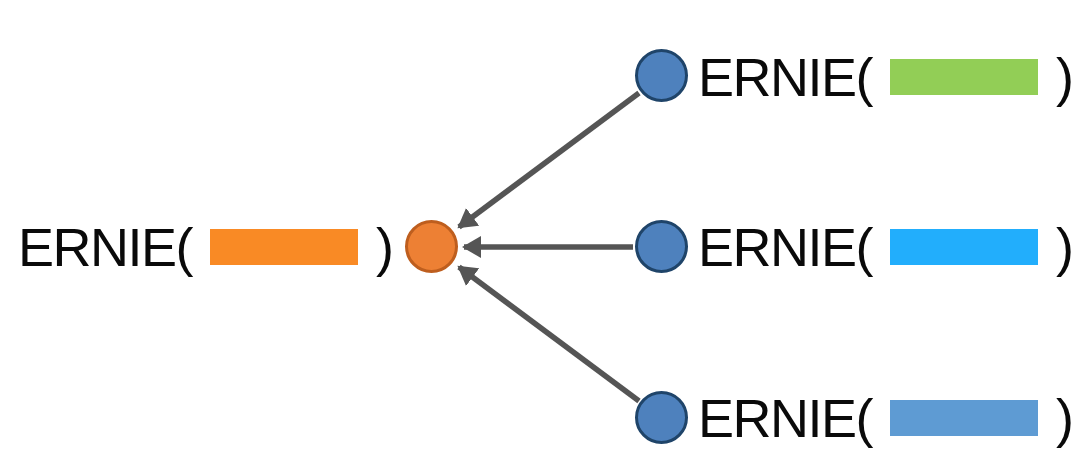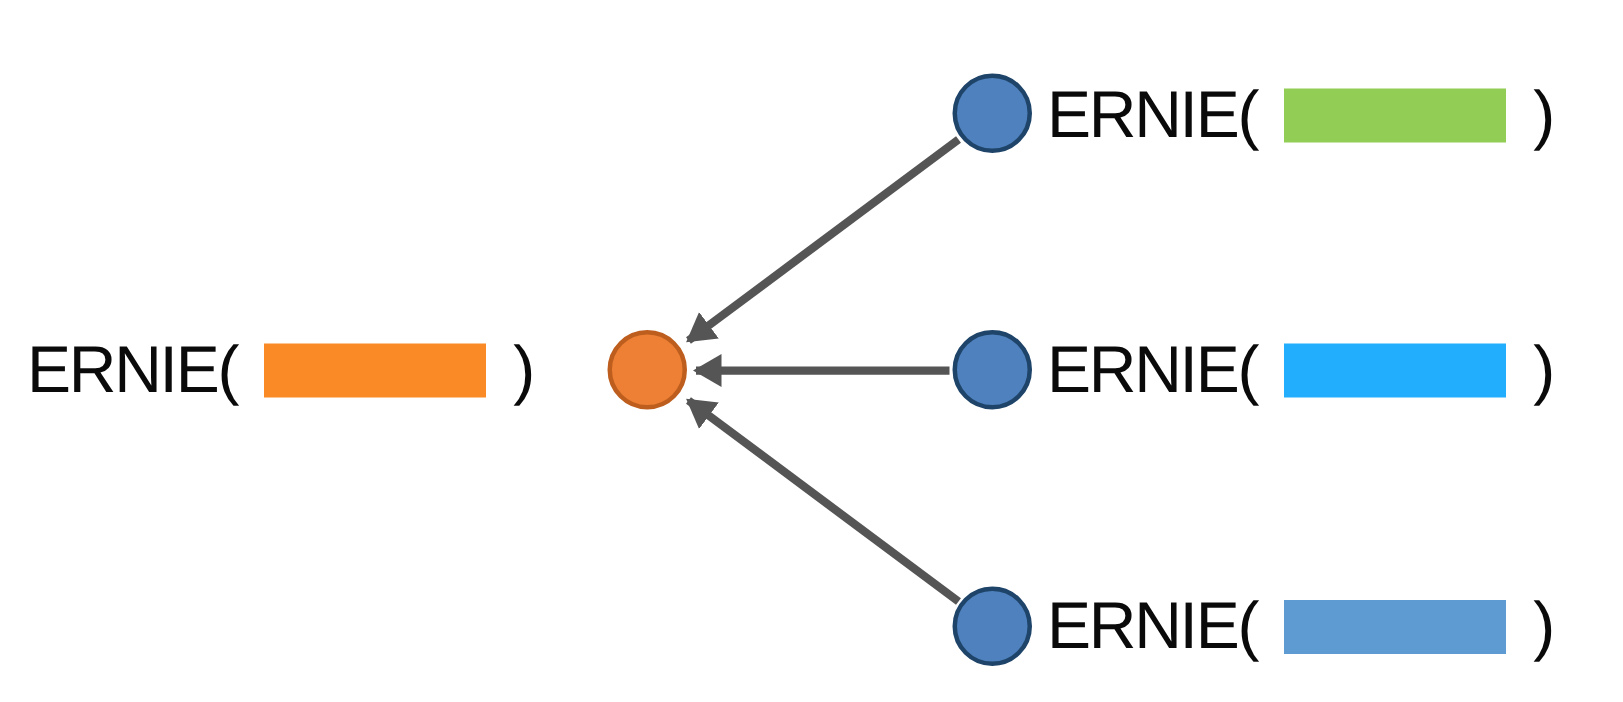--- a/index.html
+++ b/index.html
@@ -26,21 +26,21 @@
     height: 47px;
     border-radius: 50%;
     border: 3.5px solid #000;
     box-sizing: content-box;
   }
   .label {
     position: absolute;
     display: flex;
     align-items: center;
     transform: translateY(-50%);
-    font-size: 44px;
+    font-size: 54px;
     letter-spacing: -1.5px;
     color: #0a0a0a;
     white-space: nowrap;
   }
   .label .paren-suffix {
     letter-spacing: 0;
   }
   .bar {
     display: inline-block;
     width: 148px;

